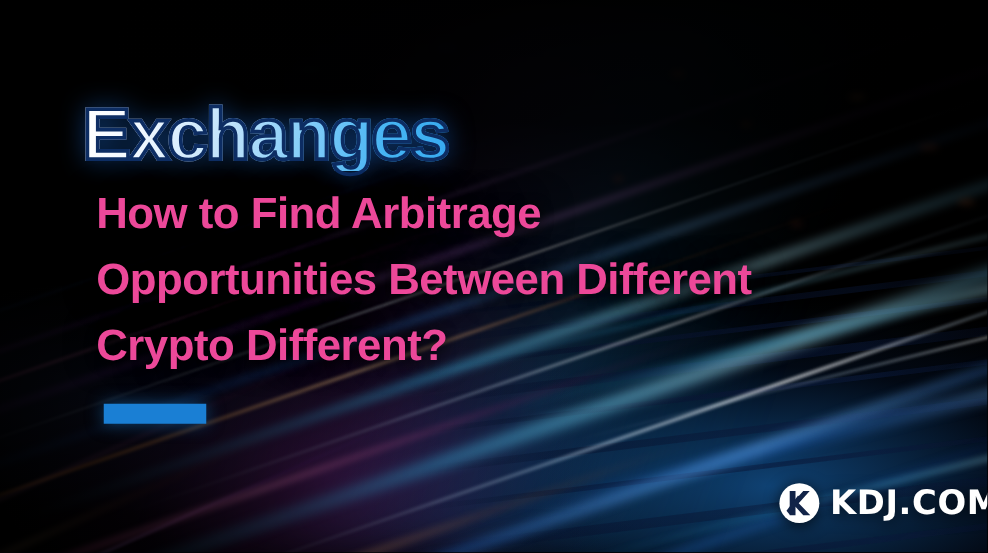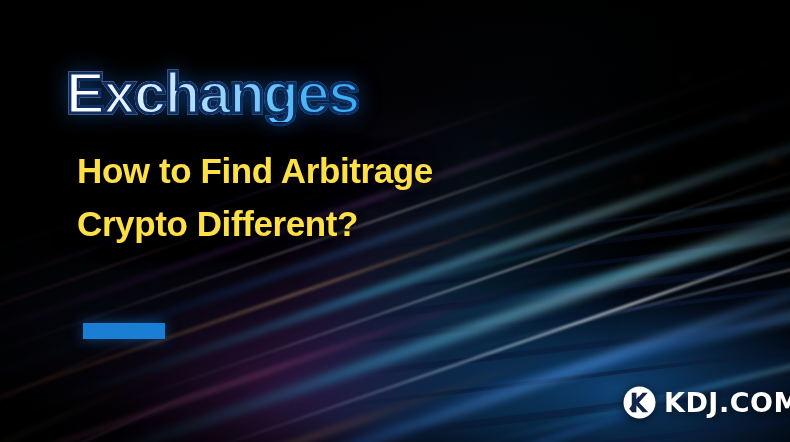--- a/index.html
+++ b/index.html
@@ -109,21 +109,21 @@
   
   .content {
     position: absolute;
     inset: 0;
     z-index: 20;
   }
 
   .eyebrow-title {
     position: absolute;
     left: 66px;
-    top: 64px;
+    top: 79px;
     margin: 0;
     font-size: 58px;
     line-height: 1;
     font-weight: bold;
     letter-spacing: -1.5px;
     background: linear-gradient(100deg, #ffffff 0%, #f2f8ff 16%, #bfe2fb 40%, #7fcbf8 62%, #46b4f3 82%, #37aaf0 100%);
     -webkit-background-clip: text;
     background-clip: text;
     color: transparent;
     -webkit-text-fill-color: transparent;
@@ -134,21 +134,21 @@
 
   .headline {
     position: absolute;
     left: 77px;
     top: 144px;
     margin: 0;
     width: 640px;
     font-size: 35px;
     line-height: 53px;
     font-weight: bold;
-    color: #fde047;
+    color: #ec4899;
     letter-spacing: -0.4px;
     text-shadow: 0 2px 10px rgba(0,0,0,0.85), 0 0 26px rgba(0,0,0,0.6);
   }
   .headline .hl-line { display: block; white-space: nowrap; }
 
   .accent-bar {
     position: absolute;
     left: 83px;
     top: 323px;
     width: 82px;
@@ -246,20 +246,21 @@
     </div>
 
   <div class="bg-layer bg-scrim"></div>
 
   <div class="content">
 
     <h1 class="eyebrow-title">Exchanges</h1>
 
     <h2 class="headline">
       <span class="hl-line">How to Find Arbitrage</span>
+      <span class="hl-line">Opportunities Between Different</span>
       <span class="hl-line">Crypto Different?</span>
     </h2>
 
     <div class="accent-bar"></div>
 
     <div class="logo">
       <svg class="logo-mark" viewBox="0 0 64 64">
         <circle cx="32" cy="32" r="31" fill="#ffffff"></circle>
         <g fill="#122448">
           <polygon points="17,13 26,13 26,51 17,51"></polygon>

